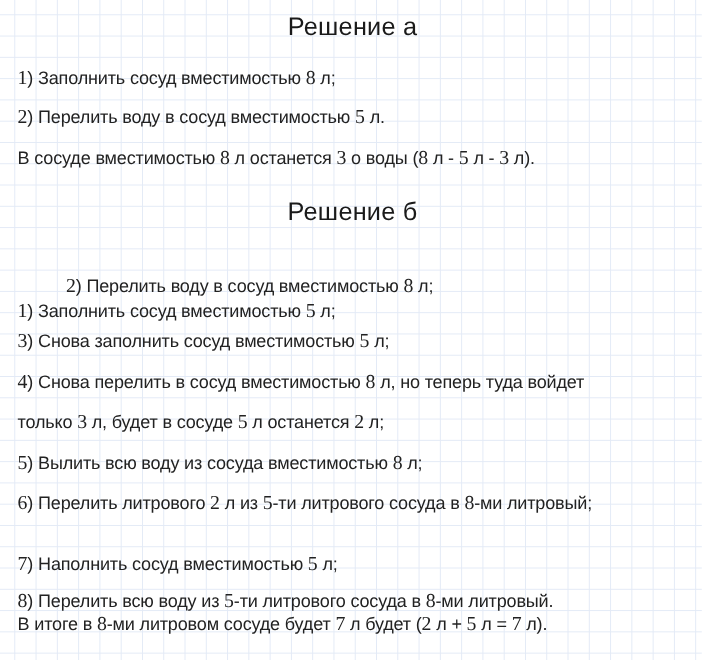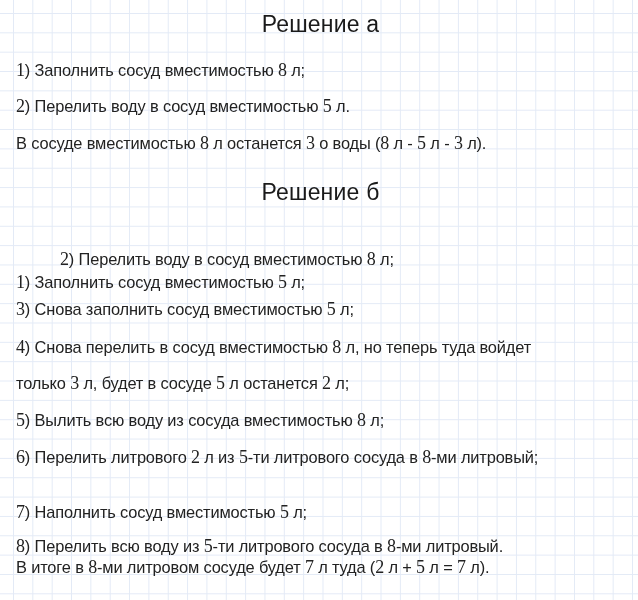--- a/index.html
+++ b/index.html
@@ -70,13 +70,13 @@
 <div class="line" style="top:373px;"><span>только </span><span class="num">3</span><span> л, будет в сосуде </span><span class="num">5</span><span> л останется </span><span class="num">2</span><span> л;</span></div>
 
 <div class="line" style="top:410px;"><span class="num">5</span><span>) Вылить всю воду из сосуда вместимостью </span><span class="num">8</span><span> л;</span></div>
 
 <div class="line" style="top:447px;"><span class="num">6</span><span>) Перелить литрового </span><span class="num">2</span><span> л из </span><span class="num">5</span><span>-ти литрового сосуда в </span><span class="num">8</span><span>-ми литровый;</span></div>
 
 <div class="line" style="top:483px;margin-top:19px;"><span class="num">7</span><span>) Наполнить сосуд вместимостью </span><span class="num">5</span><span> л;</span></div>
 
 <div class="line" style="top:536px;"><span class="num">8</span><span>) Перелить всю воду из </span><span class="num">5</span><span>-ти литрового сосуда в </span><span class="num">8</span><span>-ми литровый.</span></div>
 
-<div class="line" style="top:557px;"><span>В итоге в </span><span class="num">8</span><span>-ми литровом сосуде будет </span><span class="num">7</span><span> л туда (</span><span class="num">2</span><span> л + </span><span class="num">5</span><span> л = </span><span class="num">7</span><span> л).</span></div>
+<div class="line" style="top:557px;"><span>В итоге в </span><span class="num">8</span><span>-ми литровом сосуде будет </span><span class="num">7</span><span> л будет (</span><span class="num">2</span><span> л + </span><span class="num">5</span><span> л = </span><span class="num">7</span><span> л).</span></div>
 
 </body></html>

